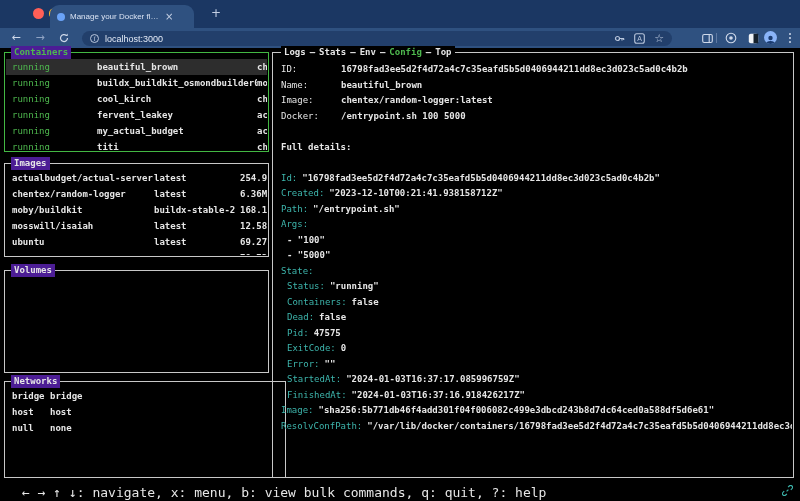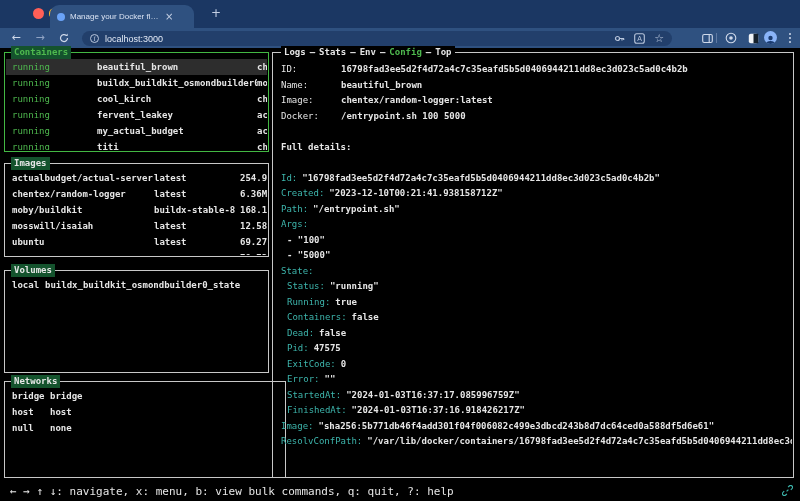--- a/index.html
+++ b/index.html
@@ -44,21 +44,21 @@
             background:#8ab4f8; overflow:hidden; }
   .kebab { position:absolute; left:786px; top:3px; width:8px; height:14px; display:flex;
            flex-direction:column; align-items:center; justify-content:center; gap:2px; }
   .kdot { width:2px; height:2px; border-radius:50%; background:#cfd9ea; }
 
   
   .term { position:absolute; top:48px; left:0; width:800px; height:453px; background:#000;
           color:#e6e6e6; font-size:9px; }
   .panel { position:absolute; border:1px solid #c8c8c8; }
   .panel-green { border-color:#43b843; }
-  .ptitle { position:absolute; top:-7px; left:6px; background:#14532d; padding:0 3px;
+  .ptitle { position:absolute; top:-7px; left:6px; background:#4c1d95; padding:0 3px;
             font-weight:bold; color:#e6e6e6; font-size:9px; line-height:13px; white-space:nowrap; }
   .panel-green > .ptitle { color:#4eb84e; }
   .pbody { position:absolute; left:1px; right:1px; top:6px; bottom:1px; overflow:hidden; }
 
   .p-containers { left:4px;  top:4px;   width:265px; height:100px; }
   .p-images     { left:4px;  top:115px; width:265px; height:94px; }
   .p-volumes    { left:4px;  top:222px; width:265px; height:103px; }
   .p-networks   { left:4px;  top:333px; width:282px; height:97px;  }
   .p-inspector  { left:272px; top:4px;  width:522px; height:426px; }
 
@@ -84,21 +84,21 @@
   .insp-body { position:absolute; left:8px; right:1px; top:9px; bottom:1px; overflow:hidden; }
   .iline { height:15.5px; line-height:15.5px; white-space:nowrap; }
   .sum .k { display:inline-block; width:60px; color:#e6e6e6; }
   .sum .v { color:#e6e6e6; font-weight:bold;margin-top:16px; }
   .det .k { color:#3db5ac; margin-right:5px; }
   .det .k:empty { margin-right:0; }
   .det .v { color:#e6e6e6; font-weight:bold; }
   .ind1 { padding-left:6px; }
   .heading { color:#e6e6e6; font-weight:bold; }
 
-  .statusbar { position:absolute; left:10px; top:437px; color:#e6e6e6; font-size:11px; white-space:nowrap; }
+  .statusbar { position:absolute; left:22px; top:437px; color:#e6e6e6; font-size:13px; white-space:nowrap; }
   .link-ind { position:absolute; right:7px; top:437px; color:#3db5ac; }
 </style>
 </head>
 <body>
 
 <div class="chrome">
   <div class="tabstrip">
     <div class="lights">
       <span class="light l-red"></span>
       <span class="light l-yellow"></span>
@@ -217,21 +217,21 @@
         <span class="i-tag">latest</span>
         <span class="i-size">254.9MB</span>
       </div>
       <div class="crow">
         <span class="i-name">chentex/random-logger</span>
         <span class="i-tag">latest</span>
         <span class="i-size">6.36MB</span>
       </div>
       <div class="crow">
         <span class="i-name">moby/buildkit</span>
-        <span class="i-tag">buildx-stable-8</span>
+        <span class="i-tag">buildx-stable-2</span>
         <span class="i-size">168.13MB</span>
       </div>
       <div class="crow">
         <span class="i-name">mosswill/isaiah</span>
         <span class="i-tag">latest</span>
         <span class="i-size">12.58MB</span>
       </div>
       <div class="crow">
         <span class="i-name">ubuntu</span>
         <span class="i-tag">latest</span>
@@ -240,26 +240,20 @@
       <div class="crow">
         <span class="i-name">&lt;none&gt;</span>
         <span class="i-tag">&lt;none&gt;</span>
         <span class="i-size">79.73MB</span>
       </div>
     </div>
   </div>
 
   <div class="panel p-volumes">
     <span class="ptitle">Volumes</span>
-    <div class="pbody">
-      <div class="crow">
-        <span class="v-driver">local</span>
-        <span class="v-name">buildx_buildkit_osmondbuilder0_state</span>
-      </div>
-    </div>
   </div>
 
   <div class="panel p-networks">
     <span class="ptitle">Networks</span>
     <div class="pbody">
       <div class="crow">
         <span class="n-driver">bridge</span>
         <span class="n-name">bridge</span>
       </div>
       <div class="crow">
@@ -286,21 +280,20 @@
       <div class="iline heading">Full details:</div>
       <div class="iline"></div>
       <div class="iline det"><span class="k">Id:</span><span class="v">"16798fad3ee5d2f4d72a4c7c35eafd5b5d0406944211dd8ec3d023c5ad0c4b2b"</span></div>
       <div class="iline det"><span class="k">Created:</span><span class="v">"2023-12-10T00:21:41.938158712Z"</span></div>
       <div class="iline det"><span class="k">Path:</span><span class="v">"/entrypoint.sh"</span></div>
       <div class="iline det"><span class="k">Args:</span><span class="v"></span></div>
       <div class="iline det ind1"><span class="k"></span><span class="v">- "100"</span></div>
       <div class="iline det ind1"><span class="k"></span><span class="v">- "5000"</span></div>
       <div class="iline det"><span class="k">State:</span><span class="v"></span></div>
       <div class="iline det ind1"><span class="k">Status:</span><span class="v">"running"</span></div>
-      <div class="iline det ind1"><span class="k">Running:</span><span class="v">true</span></div>
       <div class="iline det ind1"><span class="k">Containers:</span><span class="v">false</span></div>
       <div class="iline det ind1"><span class="k">Dead:</span><span class="v">false</span></div>
       <div class="iline det ind1"><span class="k">Pid:</span><span class="v">47575</span></div>
       <div class="iline det ind1"><span class="k">ExitCode:</span><span class="v">0</span></div>
       <div class="iline det ind1"><span class="k">Error:</span><span class="v">""</span></div>
       <div class="iline det ind1"><span class="k">StartedAt:</span><span class="v">"2024-01-03T16:37:17.085996759Z"</span></div>
       <div class="iline det ind1"><span class="k">FinishedAt:</span><span class="v">"2024-01-03T16:37:16.918426217Z"</span></div>
       <div class="iline det"><span class="k">Image:</span><span class="v">"sha256:5b771db46f4add301f04f006082c499e3dbcd243b8d7dc64ced0a588df5d6e61"</span></div>
       <div class="iline det"><span class="k">ResolvConfPath:</span><span class="v">"/var/lib/docker/containers/16798fad3ee5d2f4d72a4c7c35eafd5b5d0406944211dd8ec3d023c5ad0c4b2b</span></div>
     </div>

